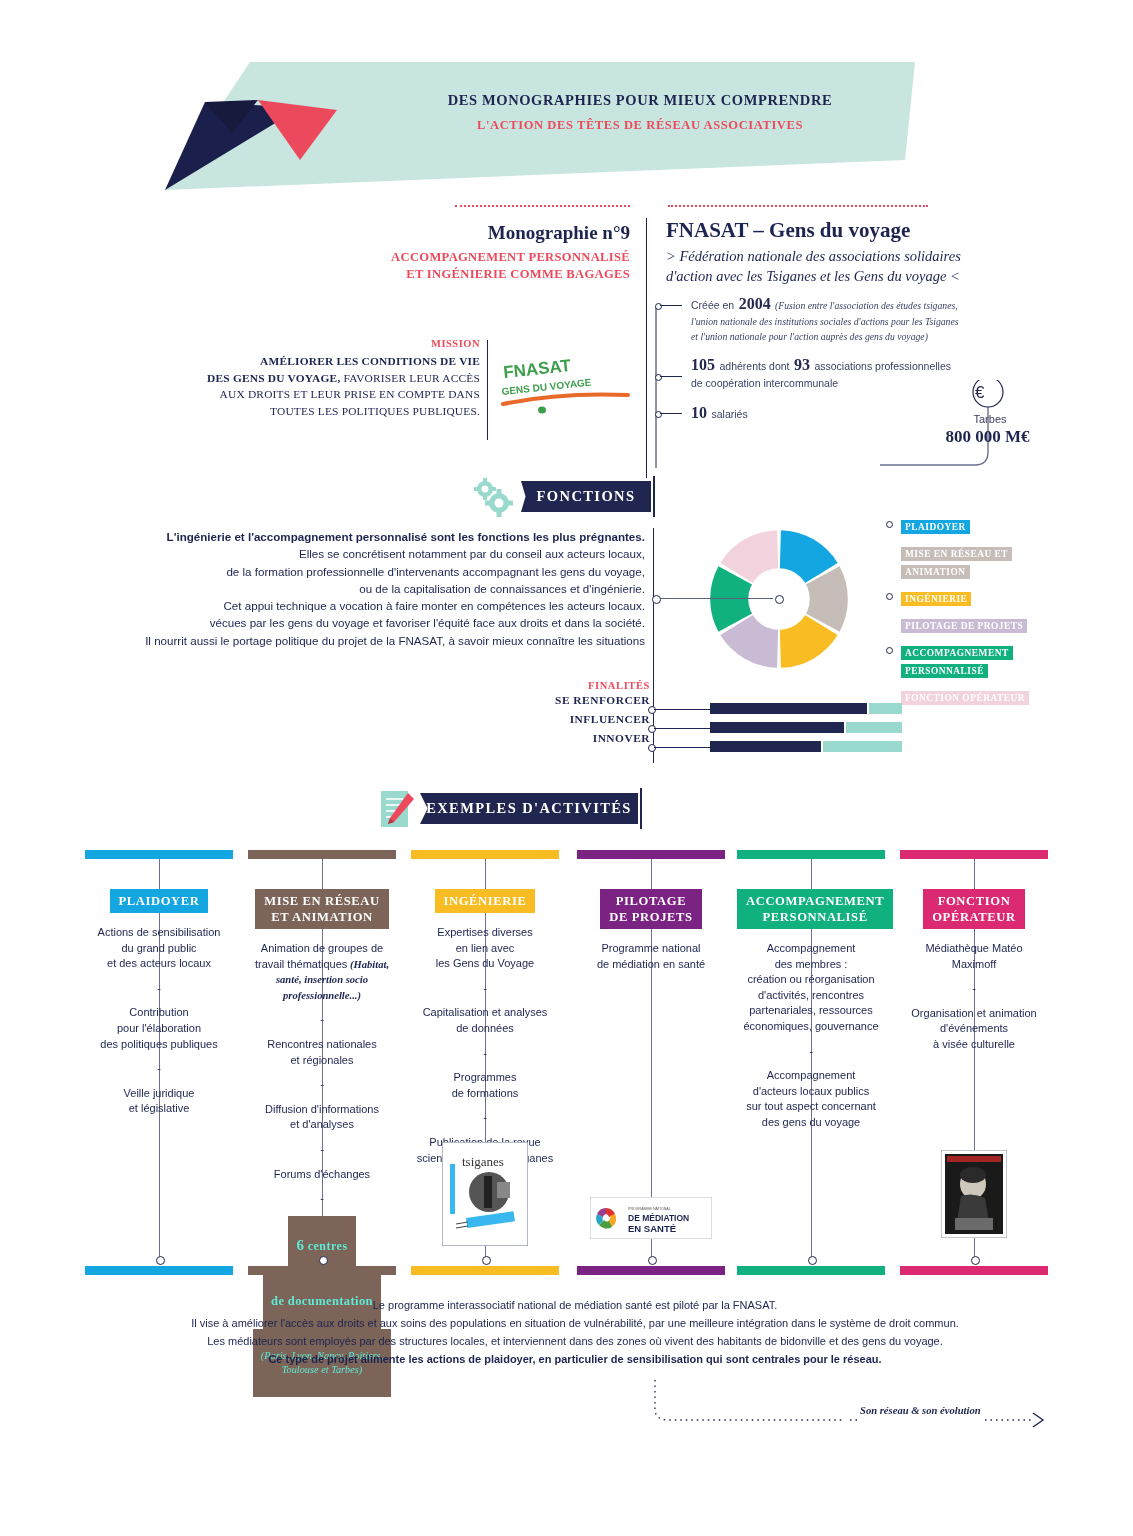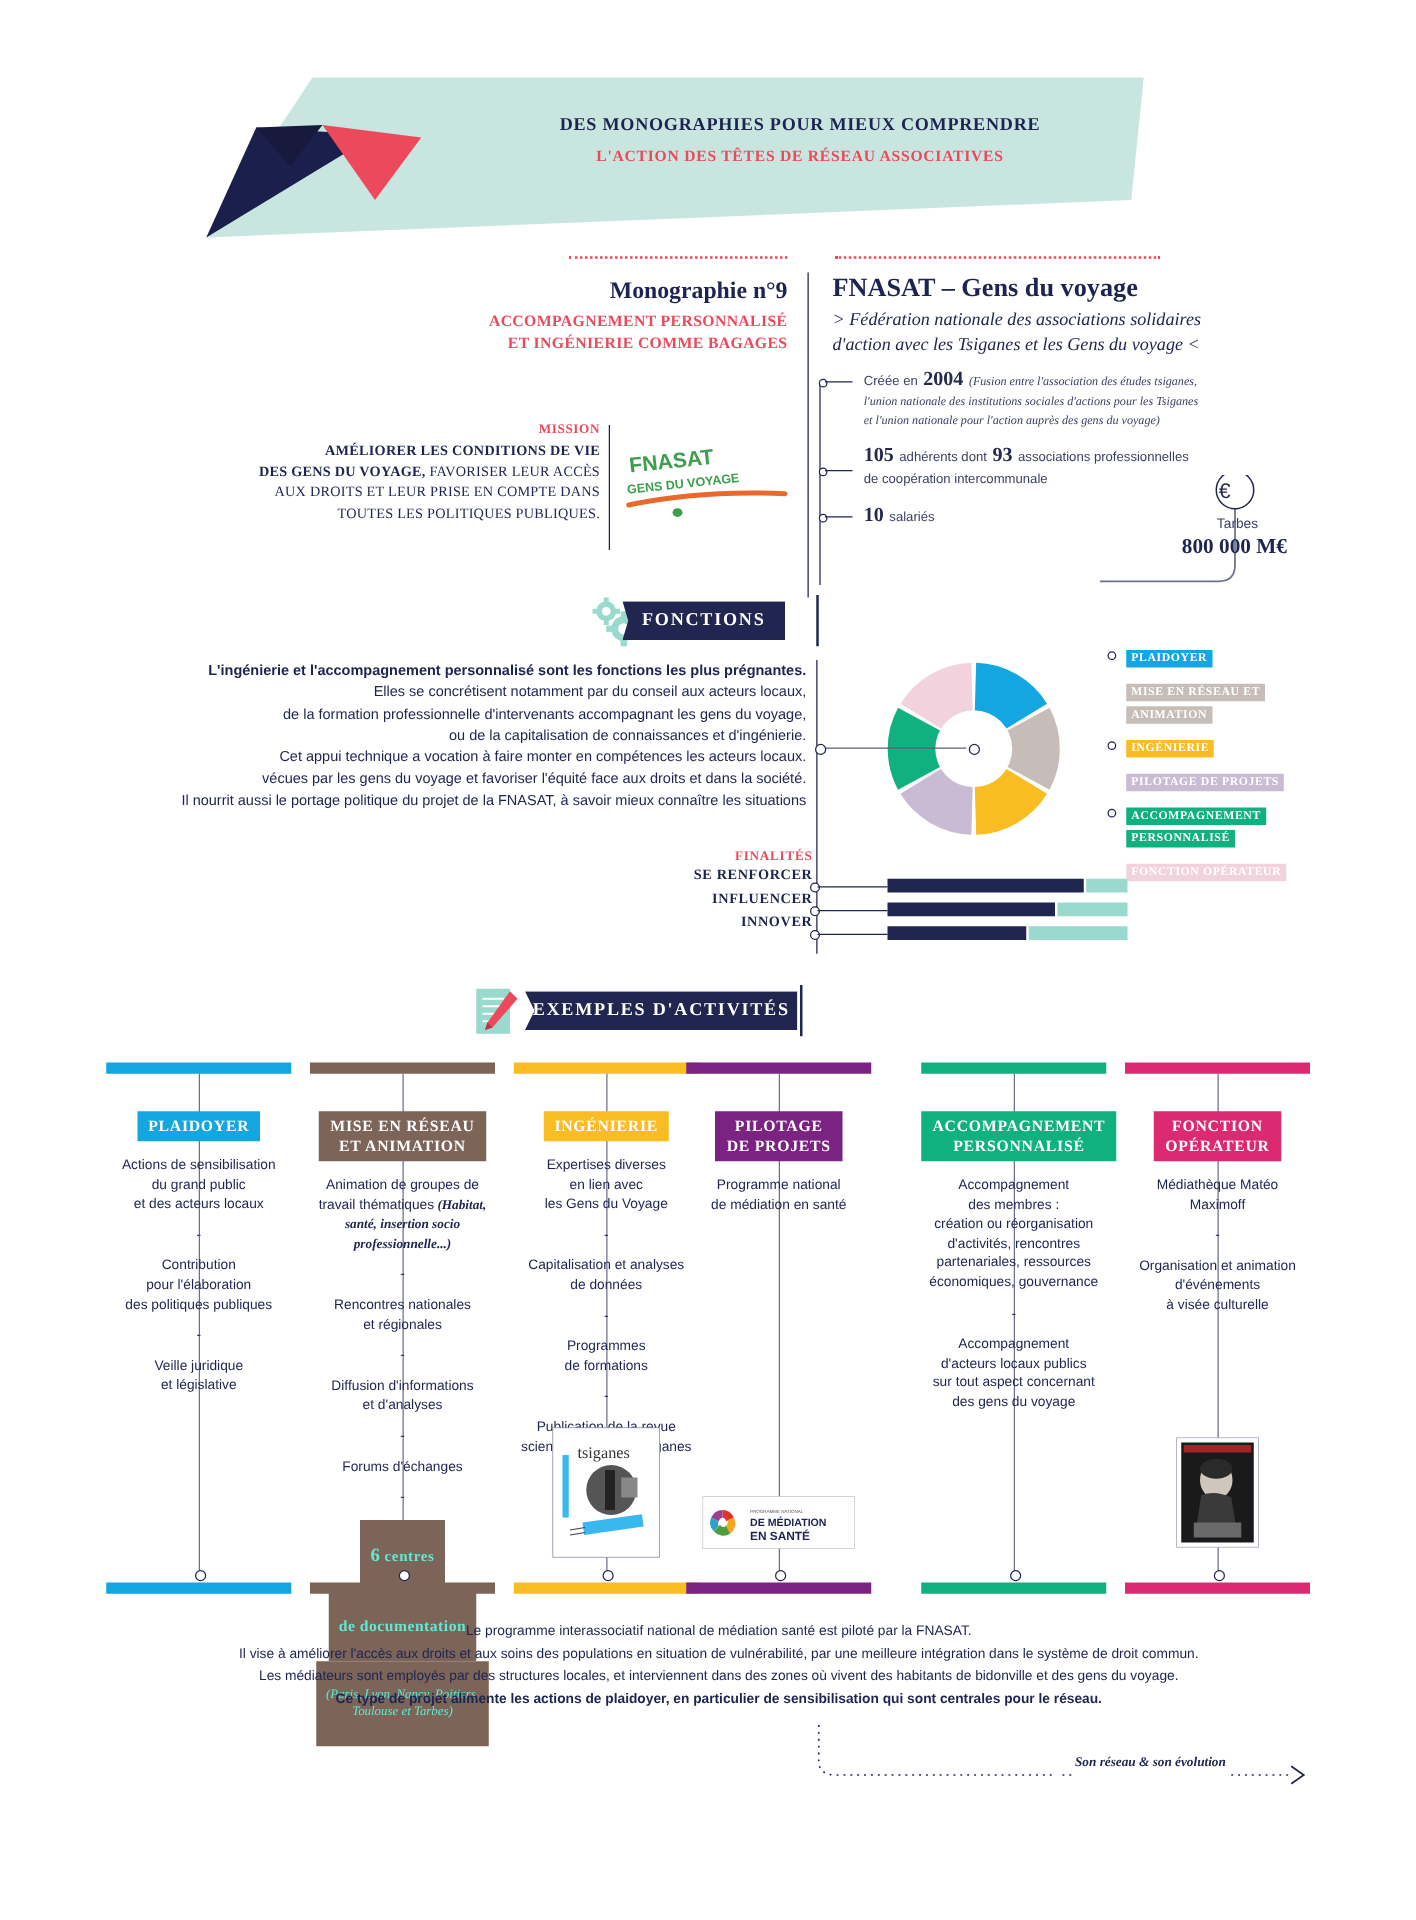--- a/index.html
+++ b/index.html
@@ -47,21 +47,21 @@
   .mission-txt{font-family:"Liberation Serif",serif;font-size:11.4px;color:#1d2450;
       line-height:16.5px;letter-spacing:.2px;margin-top:4px;}
   .mission-txt b{font-weight:bold;}
   #mission-div{left:487px;top:340px;width:1px;height:100px;background:#1d2450;}
 
   
   .banner{height:31px;background:#20264f;display:flex;align-items:center;
      justify-content:center;color:#fff;font-family:"Liberation Serif",serif;
      font-weight:bold;font-size:14.5px;letter-spacing:1.4px;
      clip-path:polygon(0 0,100% 0,100% 100%,0 100%,3.5% 50%);}
-  #fonctions-banner{left:498px;top:481px;width:130px;}
+  #fonctions-banner{left:521px;top:481px;width:130px;}
   #activites-banner{left:420px;top:793px;width:218px;}
   .banner-tick{position:absolute;width:2px;background:#20264f;}
 
   
   #fonctions-text{left:120px;top:528px;width:525px;text-align:right;
      font-size:11.6px;line-height:17.3px;color:#1d2450;}
   #fonctions-text .hl{font-weight:bold;}
   #fonc-div{left:653px;top:528px;width:1px;height:235px;background:#1d2450;}
 
   
@@ -354,21 +354,21 @@
           <circle cx="47" cy="50" r="20" fill="#555"></circle>
           <rect x="42" y="34" width="8" height="32" fill="#222"></rect>
           <rect x="55" y="40" width="13" height="16" fill="#888"></rect>
           <rect x="24" y="76" width="48" height="10" fill="#39b7ef" transform="rotate(-8 24 76)"></rect>
           <line x1="14" y1="82" x2="26" y2="80" stroke="#444" stroke-width="1"></line>
           <line x1="14" y1="86" x2="26" y2="84" stroke="#444" stroke-width="1"></line>
         </svg></div>
       <div class="col-enddot" style="top: 406px;"></div>
       <div class="col-bot" style="background: rgb(249, 189, 35);"></div>
     </div>
-    <div class="col" style="left: 464px;">
+    <div class="col" style="left: 492px;">
       <div class="col-top" style="background: rgb(123, 35, 130);"></div>
       <div class="col-line" style="height: 400px;"></div>
       <div class="col-chip" style="background: rgb(123, 35, 130); margin-top: 30px;">PILOTAGE<br>DE PROJETS</div>
       <div class="col-body">
         <div>Programme national<br>de médiation en santé</div>
       </div>
       <div class="abs" style="left: 13px; top: 347px; width: 108px; height: 42px; text-decoration: underline;"><svg width="122" height="42">
           <rect x="0" y="0" width="122" height="42" fill="#fff" stroke="#b9bcc9" stroke-width="1"></rect>
           <g transform="translate(16,21)">
             <path d="M0,-10 A10,10 0 0,1 9,-4 L3,-1 A4,4 0 0,0 0,-4 Z" fill="#e0322e"></path>

